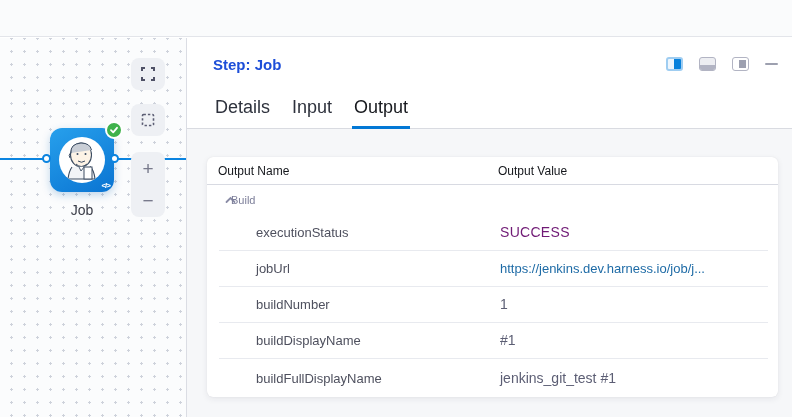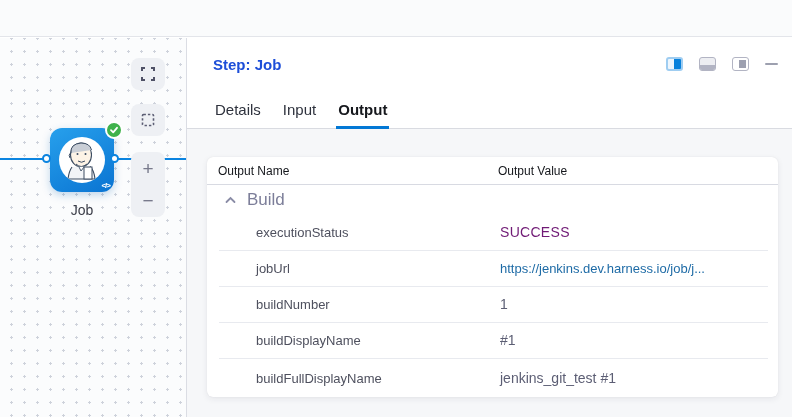--- a/index.html
+++ b/index.html
@@ -48,36 +48,36 @@
   .lay-icon { width:17px; height:14px; border-radius:3px; cursor:pointer; position:relative; }
   .lay-right-active { border:2px solid #9fcdf1;
     background:linear-gradient(to right,#eef6fd 0 50%, #0881dc 50% 100%); }
   .lay-bottom { border:1.5px solid #b2b4c3; background:#edeef2; overflow:hidden; }
   .lay-bottom::after { content:''; position:absolute; left:0; right:0; bottom:0; height:45%; background:#b2b4c3; }
   .lay-right { border:1.5px solid #b2b4c3; background:#fff; }
   .lay-right::after { content:''; position:absolute; left:38%; top:16%; width:46%; height:64%; background:#9da0b0; }
   .min-dash { width:13px; height:2.5px; border-radius:2px; background:#9da0af; cursor:pointer; }
 
   .tabbar { position:absolute; left:26px; bottom:0; display:flex; gap:18px; }
-  .tab { font-size:15px; color:#2e323d; font-weight:500; padding:0 2px 8px;
+  .tab { font-size:18px; color:#2e323d; font-weight:500; padding:0 2px 8px;
     border-bottom:3px solid transparent; margin-bottom:-1px; cursor:pointer; }
-  .tab.active { font-weight:700; color:#16181d; border-bottom-color:#0278d5; }
+  .tab.active { font-weight:400; color:#16181d; border-bottom-color:#0278d5; }
 
   .panel-content { position:absolute; left:0; top:91px; right:0; bottom:0; background:#f6f7f9; }
   .card { position:absolute; left:20px; top:28px; width:571px; height:240px; background:#fff;
     border-radius:6px; box-shadow:0 2px 6px rgba(40,41,61,.08), 0 0 1px rgba(40,41,61,.12); }
   .thead { position:relative; height:28px; border-bottom:1px solid #d8dae2; }
   .thead span { position:absolute; top:50%; transform:translateY(-50%);
     font-size:12px; font-weight:400; color:#15171c; }
   .th-name { left:11px; } .th-value { left:291px; }
   .group-row { position:relative; height:29px; }
   .chev { position:absolute; left:18px; top:50%; transform:translateY(-50%); cursor:pointer;
     display:flex; }
-  .group-label { position:absolute; left:40px; top:50%; transform:translateY(-50%);
-    font-size:17px; color:#7c7e99; }
+  .group-label { position:absolute; left:24px; top:50%; transform:translateY(-50%);
+    font-size:11px; color:#7c7e99; }
   .trow { position:relative; height:36px; }
   .trow:last-child { height:40px; }
   .trow + .trow::before { content:''; position:absolute; left:12px; right:10px; top:0;
     height:1px; background:#e8eaef; }
   .tname { position:absolute; left:49px; top:50%; transform:translateY(-50%);
     font-size:13px; color:#4e505e; }
   .tval { position:absolute; left:293px; top:50%; transform:translateY(-50%);
     font-size:14px; color:#5c5e74; }
   .tval.muted { color:#701a75; letter-spacing:.3px; }
   .tval.link { color:#1e6ba6; font-size:13px; cursor:pointer; }

